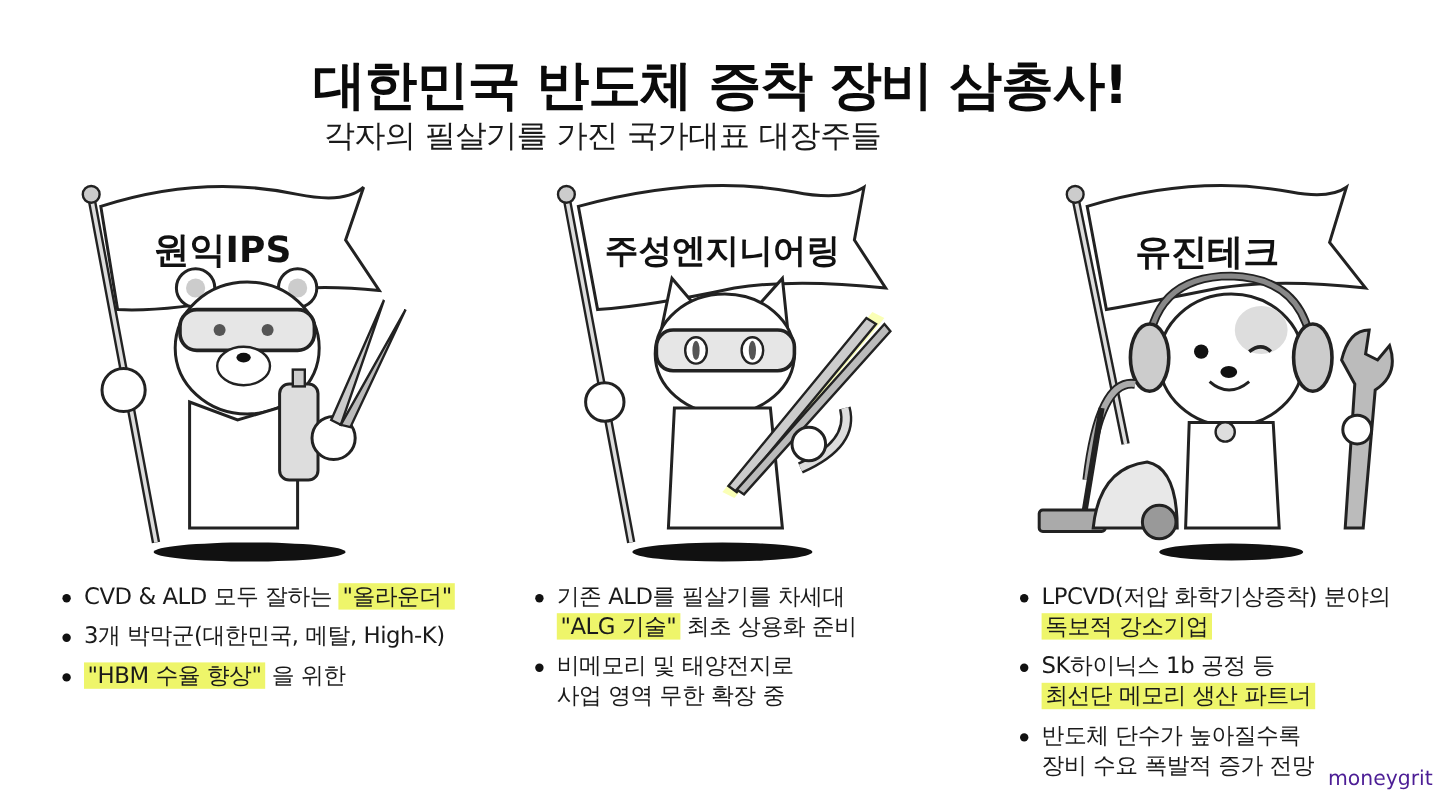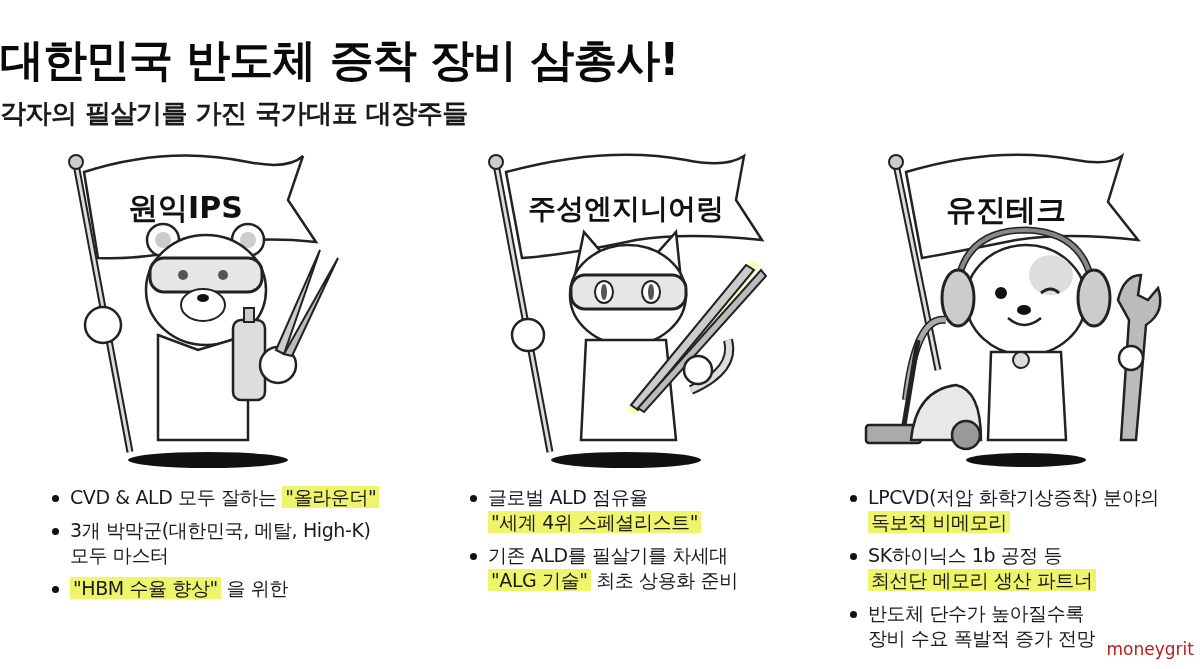--- a/index.html
+++ b/index.html
@@ -1,26 +1,26 @@
 <!DOCTYPE html>
 <html><head>
 <meta charset="utf-8">
 <style>
   html, body { margin:0; padding:0; background:#ffffff; }
   body { width:1200px; height:669px; position:relative; overflow:hidden; font-family:"DejaVu Sans","Liberation Sans",sans-serif; color:#111; }
-  .title { position:absolute; top:31px; left:0; width:1200px; text-align:left; font-size:44px; font-weight:bold; letter-spacing:-1px; color:#0a0a0a; }
-  .subtitle { position:absolute; top:96px; left:0; width:1004px; font-size:26px; font-weight:bold; color:#1a1a1a; letter-spacing:-0.5px; }
+  .title { position:absolute; top:42px; left:0; width:1200px; text-align:center; font-size:44px; font-weight:bold; letter-spacing:-1px; color:#0a0a0a; }
+  .subtitle { position:absolute; top:96px; left:0; width:1004px; text-align:center; font-size:26px; font-weight:normal; color:#1a1a1a; letter-spacing:-0.5px; }
   .col { position:absolute; top:140px; width:360px; height:520px; }
   .illus { position:absolute; left:0; top:0; width:360px; height:330px; }
   .bullets { position:absolute; top:345px; left:0; width:380px; list-style:none; margin:0; padding:0; }
   .bullets li { position:relative; padding-left:22px; font-size:19px; line-height:25px; margin-bottom:8px; color:#1a1a1a; letter-spacing:-0.4px; }
   .bullets li::before { content:""; position:absolute; left:4px; top:10px; width:7px; height:7px; border-radius:50%; background:#111; }
   .hl { background:#eef56a; padding:0 3px; }
   .line { display:block; }
-  .watermark { position:absolute; right:6px; bottom:10px; font-size:17px; color:#b91c1c; }
+  .watermark { position:absolute; right:6px; bottom:10px; font-size:17px; color:#4c1d95; }
 </style>
 </head>
 <body>
 
 <div class="title">대한민국 반도체 증착 장비 삼총사!</div>
 <div class="subtitle">각자의 필살기를 가진 국가대표 대장주들</div>
 
 <div class="col" style="left:48px;">
   <svg class="illus" viewBox="0 0 360 330">
     <ellipse cx="160" cy="320" rx="80" ry="8" fill="#111"></ellipse>
@@ -46,29 +46,28 @@
     <circle cx="230" cy="225" r="18" fill="#fff" stroke="#222" stroke-width="2.5"></circle>
     <path d="M228 210 L272 110 L236 214 Z" fill="#ccc" stroke="#222" stroke-width="2"></path>
     <path d="M236 214 L290 118 L244 216 Z" fill="#bbb" stroke="#222" stroke-width="2"></path>
   </svg>
   <ul class="bullets">
     <li>
         <span class="line"><span>CVD &amp; ALD 모두 잘하는 </span><span class="hl">"올라운더"</span></span>
       </li>
     <li>
         <span class="line">3개 박막군(대한민국, 메탈, High-K)</span>
-        <span class="line">모두 마스터</span>
       </li>
     <li>
         <span class="line"><span class="hl">"HBM 수율 향상"</span><span> 을 위한</span></span>
       </li>
   </ul>
 </div>
 
-<div class="col" style="left:466px;">
+<div class="col" style="left:442px;">
   <svg class="illus" viewBox="0 0 360 330">
     <ellipse cx="160" cy="320" rx="75" ry="8" fill="#111"></ellipse>
     <line x1="30" y1="24" x2="84" y2="312" stroke="#222" stroke-width="7"></line>
     <line x1="30" y1="24" x2="84" y2="312" stroke="#ddd" stroke-width="3"></line>
     <circle cx="30" cy="22" r="7" fill="#ccc" stroke="#222" stroke-width="2"></circle>
     <path d="M40 32 Q140 5 220 20 Q260 28 278 16 L270 60 L296 100 Q220 92 170 100 Q100 115 56 118 Z" fill="#fff" stroke="#222" stroke-width="2.5"></path>
     <text x="62" y="78" font-size="28" font-weight="bold" fill="#111" font-family="DejaVu Sans, sans-serif">주성엔지니어링</text>
     <path d="M108 140 L118 92 L142 120 Z" fill="#fff" stroke="#222" stroke-width="2.5"></path>
     <path d="M185 120 L210 92 L215 140 Z" fill="#fff" stroke="#222" stroke-width="2.5"></path>
     <ellipse cx="162" cy="155" rx="58" ry="50" fill="#fff" stroke="#222" stroke-width="2.5"></ellipse>
@@ -83,26 +82,26 @@
     <path d="M225 250 Q270 230 262 200" fill="none" stroke="#ddd" stroke-width="6"></path>
     <g filter="none">
       <path d="M160 270 L285 120 L295 125 L170 275 Z" fill="#f5ff7a" opacity="0.55"></path>
       <path d="M165 265 L280 125 L288 130 L172 270 Z" fill="#ccc" stroke="#222" stroke-width="2"></path>
       <path d="M172 268 L295 130 L300 136 L178 272 Z" fill="#bbb" stroke="#222" stroke-width="2"></path>
     </g>
     <circle cx="232" cy="230" r="14" fill="#fff" stroke="#222" stroke-width="2.5"></circle>
   </svg>
   <ul class="bullets">
     <li>
-        <span class="line">글로벌 ALD 점유율</span>
-        <span class="line"><span class="hl">"세계 4위 스페셜리스트"</span></span>
+        <span class="line">기존 ALD를 필살기를 차세대</span>
+        <span class="line"><span class="hl">"ALG 기술"</span><span> 최초 상용화 준비</span></span>
       </li>
     <li>
-        <span class="line">기존 ALD를 필살기를 차세대</span>
-        <span class="line"><span class="hl">"ALG 기술"</span><span> 최초 상용화 준비</span></span>
+        <span class="line">비메모리 및 태양전지로</span>
+        <span class="line">사업 영역 무한 확장 중</span>
       </li>
   </ul>
 </div>
 
 <div class="col" style="left:846px;">
   <svg class="illus" viewBox="0 0 360 330">
     <ellipse cx="180" cy="320" rx="60" ry="7" fill="#111"></ellipse>
     <line x1="50" y1="24" x2="92" y2="230" stroke="#222" stroke-width="7"></line>
     <line x1="50" y1="24" x2="92" y2="230" stroke="#ddd" stroke-width="3"></line>
     <circle cx="50" cy="22" r="7" fill="#ccc" stroke="#222" stroke-width="2"></circle>
@@ -125,21 +124,21 @@
     <rect x="20" y="285" width="55" height="18" rx="3" fill="#aaa" stroke="#222" stroke-width="2.5"></rect>
     <line x1="58" y1="285" x2="72" y2="200" stroke="#222" stroke-width="5"></line>
     <path d="M65 300 Q70 250 110 245 Q135 250 135 300 Z" fill="#e8e8e8" stroke="#222" stroke-width="2.5"></path>
     <circle cx="120" cy="295" r="14" fill="#999" stroke="#222" stroke-width="2.5"></circle>
     <path d="M275 300 L283 180 L272 160 Q278 135 295 135 L292 155 L302 160 L312 148 Q320 172 300 185 L290 300 Z" fill="#bbb" stroke="#222" stroke-width="2.5"></path>
     <circle cx="285" cy="218" r="12" fill="#fff" stroke="#222" stroke-width="2.5"></circle>
   </svg>
   <ul class="bullets">
     <li>
         <span class="line">LPCVD(저압 화학기상증착) 분야의</span>
-        <span class="line"><span class="hl">독보적 비메모리</span></span>
+        <span class="line"><span class="hl">독보적 강소기업</span></span>
       </li>
     <li>
         <span class="line">SK하이닉스 1b 공정 등</span>
         <span class="line"><span class="hl">최선단 메모리 생산 파트너</span></span>
       </li>
     <li>
         <span class="line">반도체 단수가 높아질수록</span>
         <span class="line">장비 수요 폭발적 증가 전망</span>
       </li>
   </ul>

